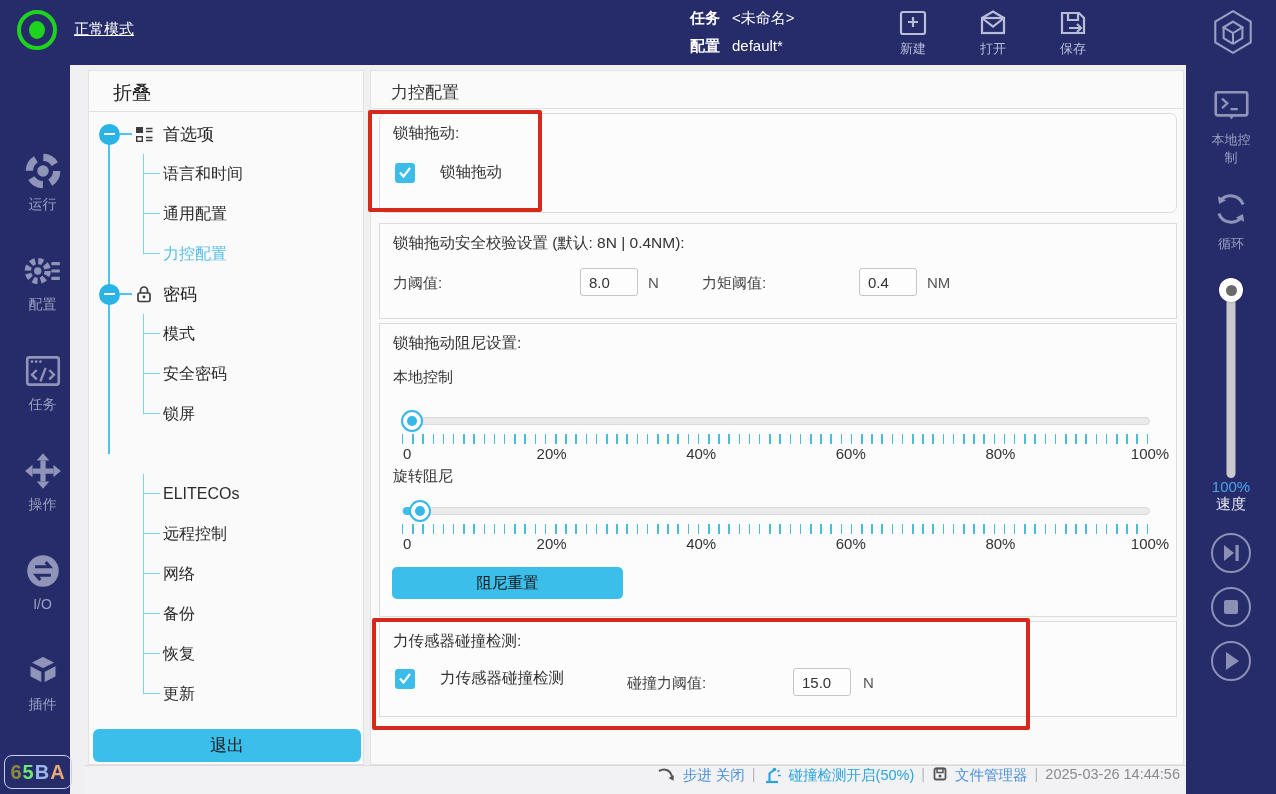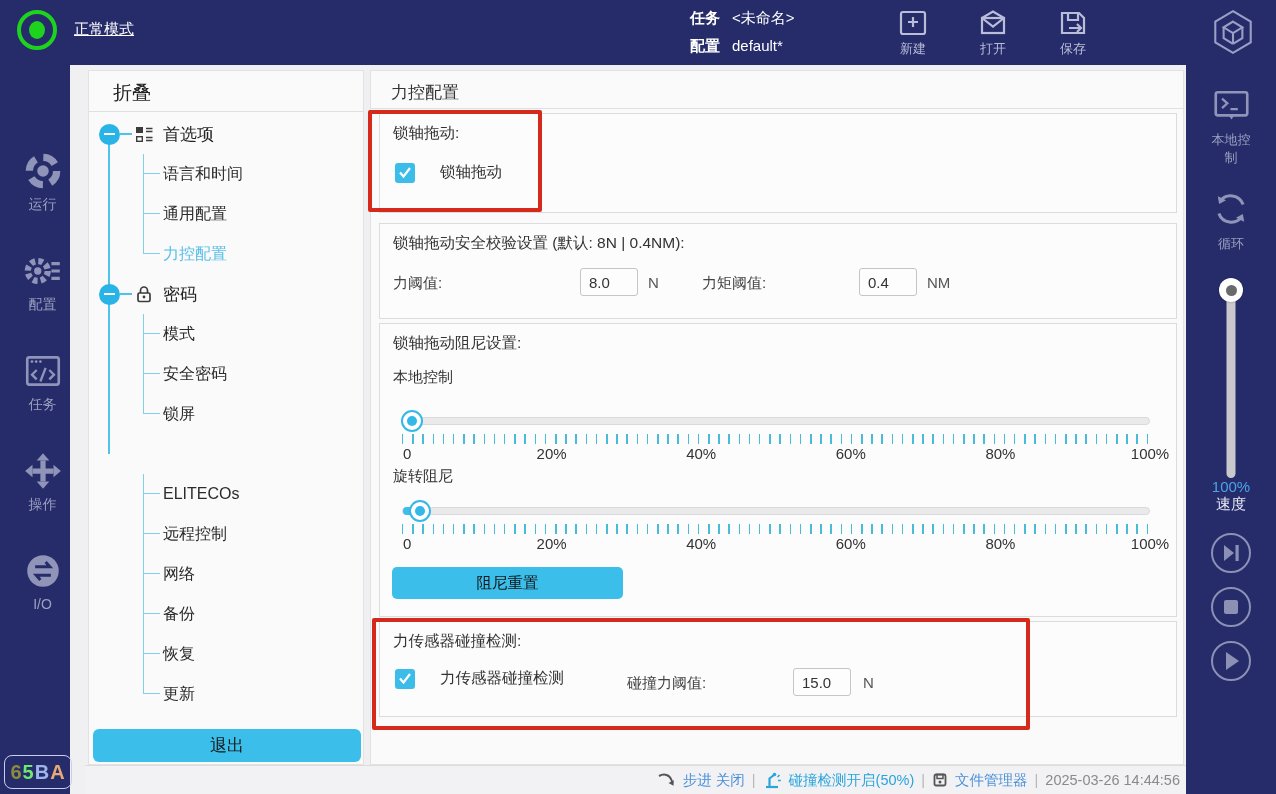--- a/index.html
+++ b/index.html
@@ -66,21 +66,21 @@
   .strack { position:absolute; width:748px; height:8px; background:#eaeaea; border:1px solid #dadada; border-radius:4px; }
   .sfill { position:absolute; left:0; top:-1px; height:8px; background:#3bbfea; border-radius:4px; }
   .shandle { position:absolute; top:-8px; width:22px; height:22px; background:#fff; border:2px solid #35b8e8; border-radius:50%; display:flex; align-items:center; justify-content:center; cursor:pointer; z-index:2; }
   .shandle .sdot { width:10px; height:10px; border-radius:50%; background:#35b8e8; }
   .sticks { position:absolute; width:748px; height:10px; background:repeating-linear-gradient(to right,#49bcd9 0,#49bcd9 1.5px,transparent 1.5px,transparent 10.2px); }
   .slabels { position:absolute; width:748px; height:18px; font-size:15px; color:#333; }
   .slabels span { position:absolute; transform:translateX(-50%); white-space:nowrap; }
   .reset-btn { position:absolute; left:12px; top:243px; width:231px; height:32px; background:#3bbfea; border:none; border-radius:5px; font-size:15.5px; color:#151515; font-family:inherit; cursor:pointer; }
 
   
-  .statusbar { position:absolute; left:85px; top:765px; width:1101px; height:29px; background:#f2f2f4; border-top:1px solid #dcdcdc; display:flex; align-items:center; justify-content:flex-end; padding-right:6px; gap:7px; font-size:14.5px; }
+  .statusbar { position:absolute; left:85px; top:765px; width:1101px; height:29px; background:#f2f2f4; border-top:1px solid #dcdcdc; display:flex; justify-content:flex-end; padding-right:6px; gap:7px; font-size:14.5px; }
   .st-blue { color:#4a90d9; cursor:pointer; }
   .st-cyan { color:#2aa5dc; cursor:pointer; }
   .st-gray { color:#8a8a8a; }
   .st-sep { color:#b5b5b5; }
   .statusbar svg { display:block; }
 
   
   .anno { position:absolute; border:4px solid #d5291c; border-radius:2px; z-index:40; pointer-events:none; }
 </style>
 </head>
@@ -179,20 +179,30 @@
             <path d="M20 10v20M10 20h20" stroke="#8f94b8" stroke-width="5"></path>
           </svg></span>
       <span>操作</span>
     </div>
     <div class="sbitem" style="top:485px;">
       <span><svg width="42" height="42" viewBox="0 0 40 40">
             <circle cx="20" cy="20" r="15" fill="#8f94b8"></circle>
             <path d="M12.5 16h14l-4-4.5M27.5 24h-14l4 4.5" fill="none" stroke="#262c6a" stroke-width="2.8"></path>
           </svg></span>
       <span>I/O</span>
+    </div>
+    <div class="sbitem" style="top:585px;">
+      <span><svg width="42" height="42" viewBox="0 0 40 40">
+            <g fill="#8f94b8" stroke="#262c6a" stroke-width="1.2">
+              <path d="M20 6l12 6-12 6-12-6z"></path>
+              <path d="M7.5 14.5v11L19 31.5v-11z"></path>
+              <path d="M32.5 14.5v11L21 31.5v-11z"></path>
+            </g>
+          </svg></span>
+      <span>插件</span>
     </div>
     <div class="badge">
       <span style="color:#8b8b3d;">6</span>
       <span style="color:#6fe86f;">5</span>
       <span style="color:#9db4ea;">B</span>
       <span style="color:#e8a978;">A</span>
     </div>
   </div>
 
   <div class="rsb">
@@ -320,21 +330,21 @@
         </div>
     </div>
 
     <button class="exit-btn">退出</button>
   </div>
 
   <div class="maincard">
     <div class="main-title">力控配置</div>
     <div class="main-div"></div>
 
-    <div class="sec" style="top:42px; height:100px;">
+    <div class="sec" style="top:42px; height:100px;border-radius:7px;">
       <div class="sec-title">锁轴拖动:</div>
       <div class="cbrow" style="left:15px; top:48px;">
         <span class="cbx">
             <svg width="14" height="13" viewBox="0 0 14 13">
               <path d="M2 6.5l3.5 4 6.5-8.5" stroke="#fff" stroke-width="2.2" fill="none"></path>
             </svg>
           </span>
         <span class="cblab">锁轴拖动</span>
       </div>
     </div>

